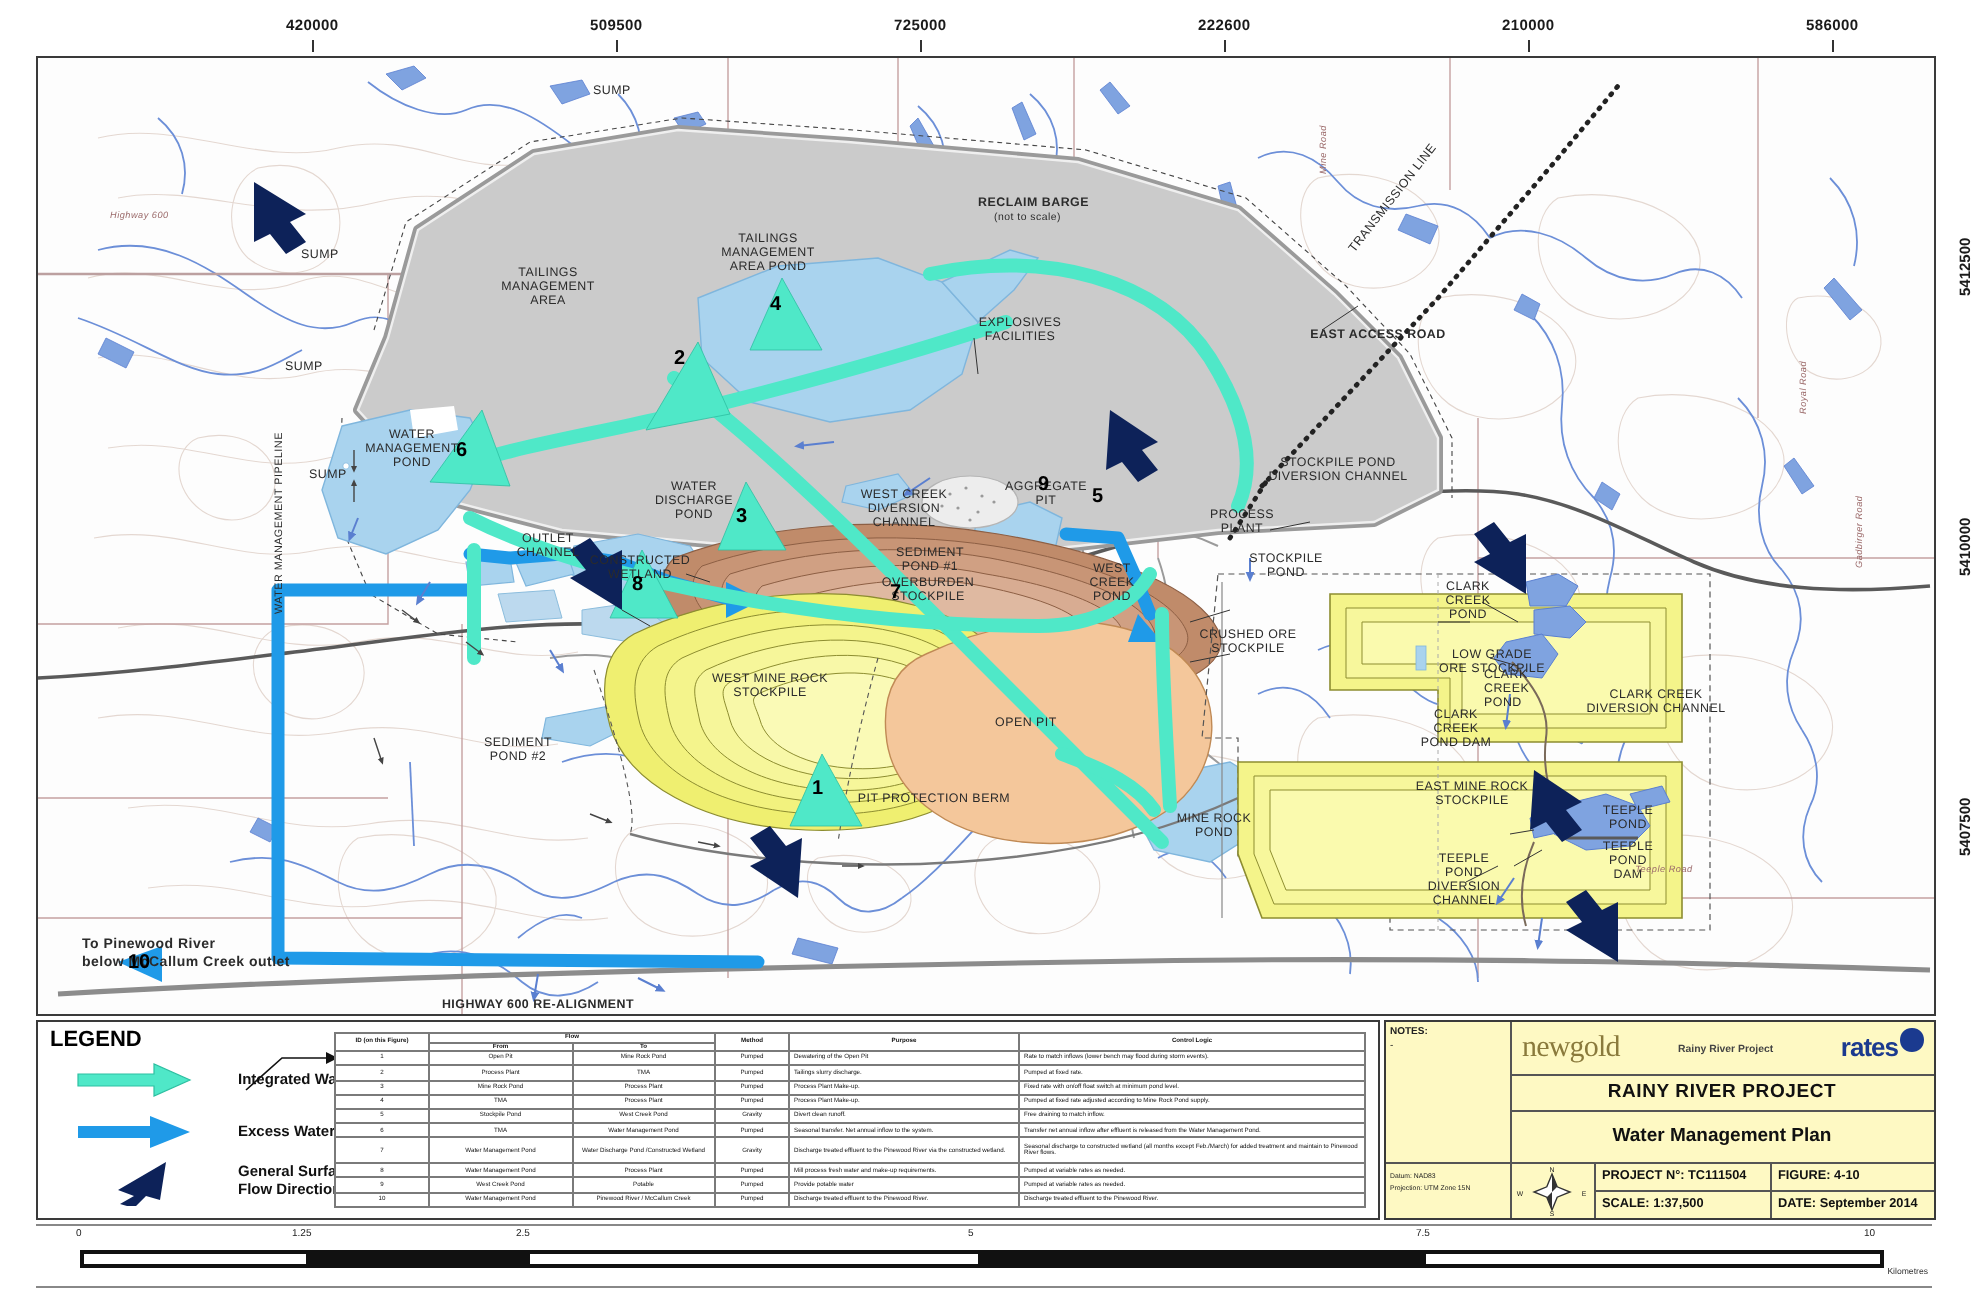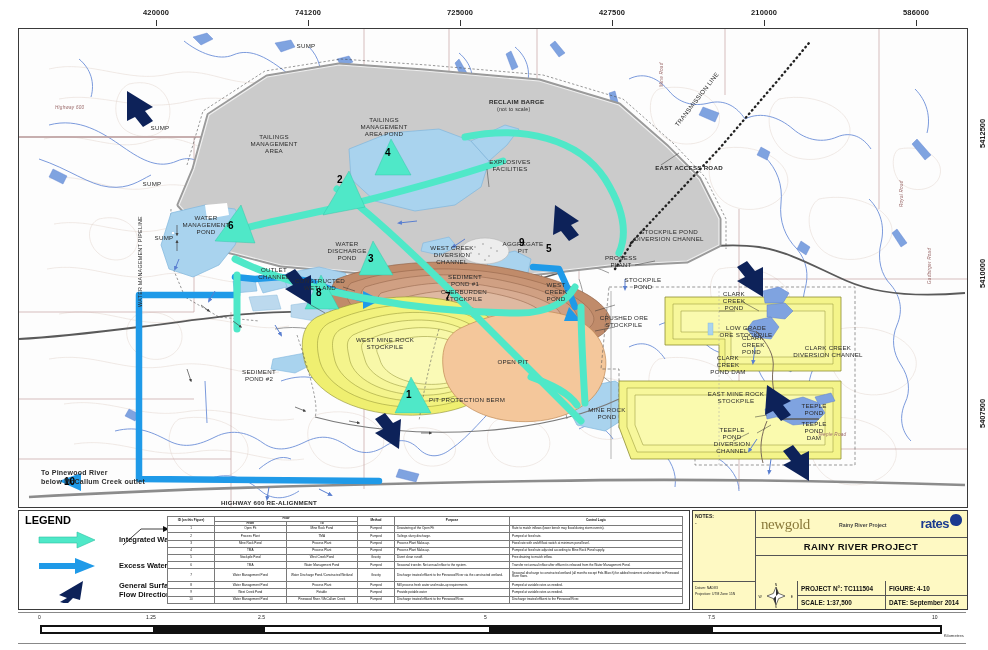--- a/index.html
+++ b/index.html
@@ -89,25 +89,25 @@
   #sbunit{position:absolute;right:2px;top:20px;font-size:4.3px;color:#333;}
 </style>
 </head>
 <body>
 
 <div id="page">
 
   <div class="coord-top">
     <div class="coord-lbl" style="left:143px;top:6px">420000</div>
     <div class="tick" style="left:156px;top:18px"></div>
-    <div class="coord-lbl" style="left:295px;top:6px">741200</div>
+    <div class="coord-lbl" style="left:295px;top:6px">509500</div>
     <div class="tick" style="left:308px;top:18px"></div>
     <div class="coord-lbl" style="left:447px;top:6px">725000</div>
     <div class="tick" style="left:460px;top:18px"></div>
-    <div class="coord-lbl" style="left:599px;top:6px">427500</div>
+    <div class="coord-lbl" style="left:599px;top:6px">222600</div>
     <div class="tick" style="left:612px;top:18px"></div>
     <div class="coord-lbl" style="left:751px;top:6px">210000</div>
     <div class="tick" style="left:764px;top:18px"></div>
     <div class="coord-lbl" style="left:903px;top:6px">586000</div>
     <div class="tick" style="left:916px;top:18px"></div>
   </div>
 
   <div class="coord-right">
     <div class="vlbl" style="left:22px;top:148px">5412500</div>
     <div class="vtick" style="left:6px;top:165px"></div>
@@ -780,20 +780,23 @@
         <div style="position:absolute;right:18px;top:5px" class="amec">rates</div>
         <svg style="position:absolute;right:4px;top:2px" width="14" height="14">
           <path d="M7,1 C11,1 13,4 13,7 C13,11 10,13 7,13 C3,13 1,10 1,7 C1,4 3,1 7,1 Z
                    M7,4 L10,10 L4,10 Z" fill="#1b3a8f"></path>
         </svg>
       </div>
 
       <div id="projrow">
         <div class="ctr">RAINY RIVER PROJECT</div>
       </div>
+      <div id="planrow">
+        <div class="ctr">Water Management Plan</div>
+      </div>
       <div id="pnrow">
         <div class="cellL">PROJECT N°: TC111504</div>
         <div class="cellR">FIGURE: 4-10</div>
         <div style="position:absolute;left:88px;top:0;bottom:0;width:.8px;background:#555"></div>
       </div>
       <div id="scrow">
         <div class="cellL">SCALE: 1:37,500</div>
         <div class="cellR">DATE: September 2014</div>
         <div style="position:absolute;left:88px;top:0;bottom:0;width:.8px;background:#555"></div>
       </div>

